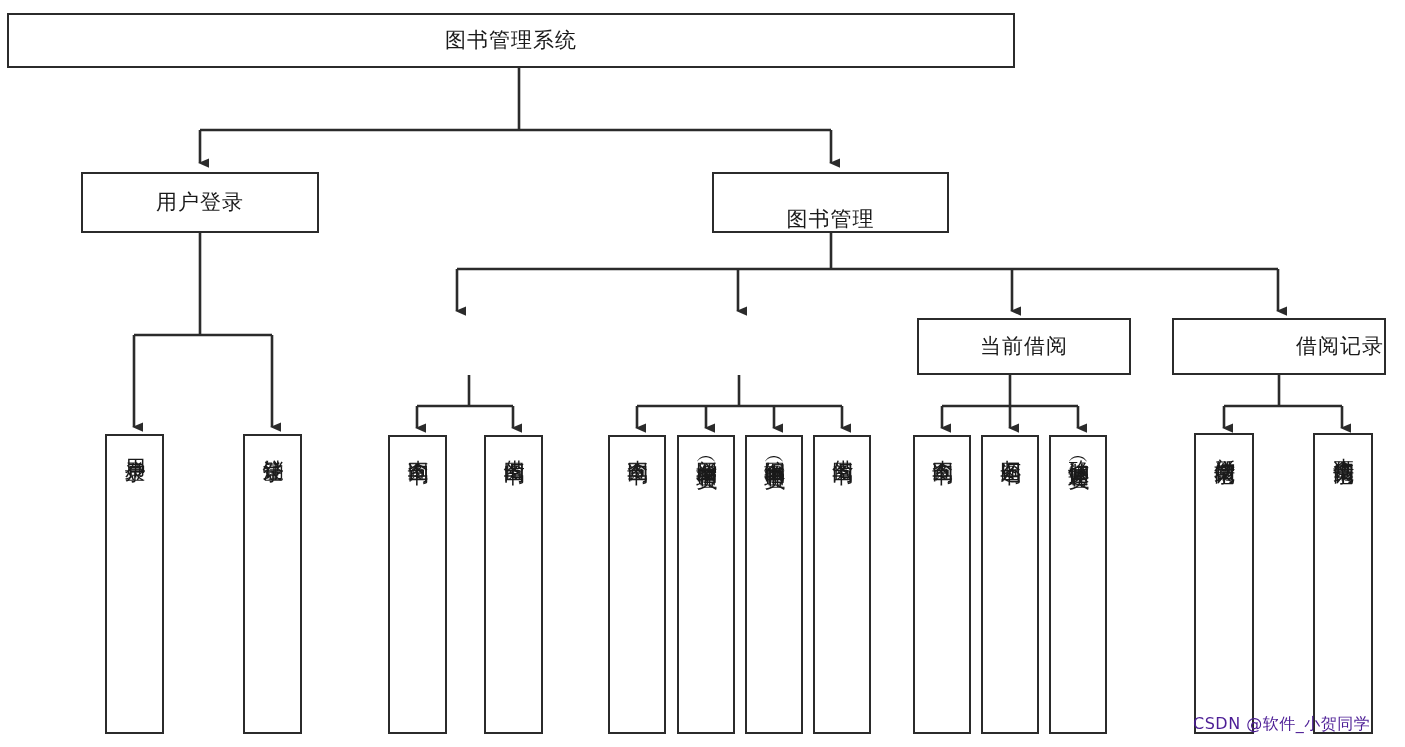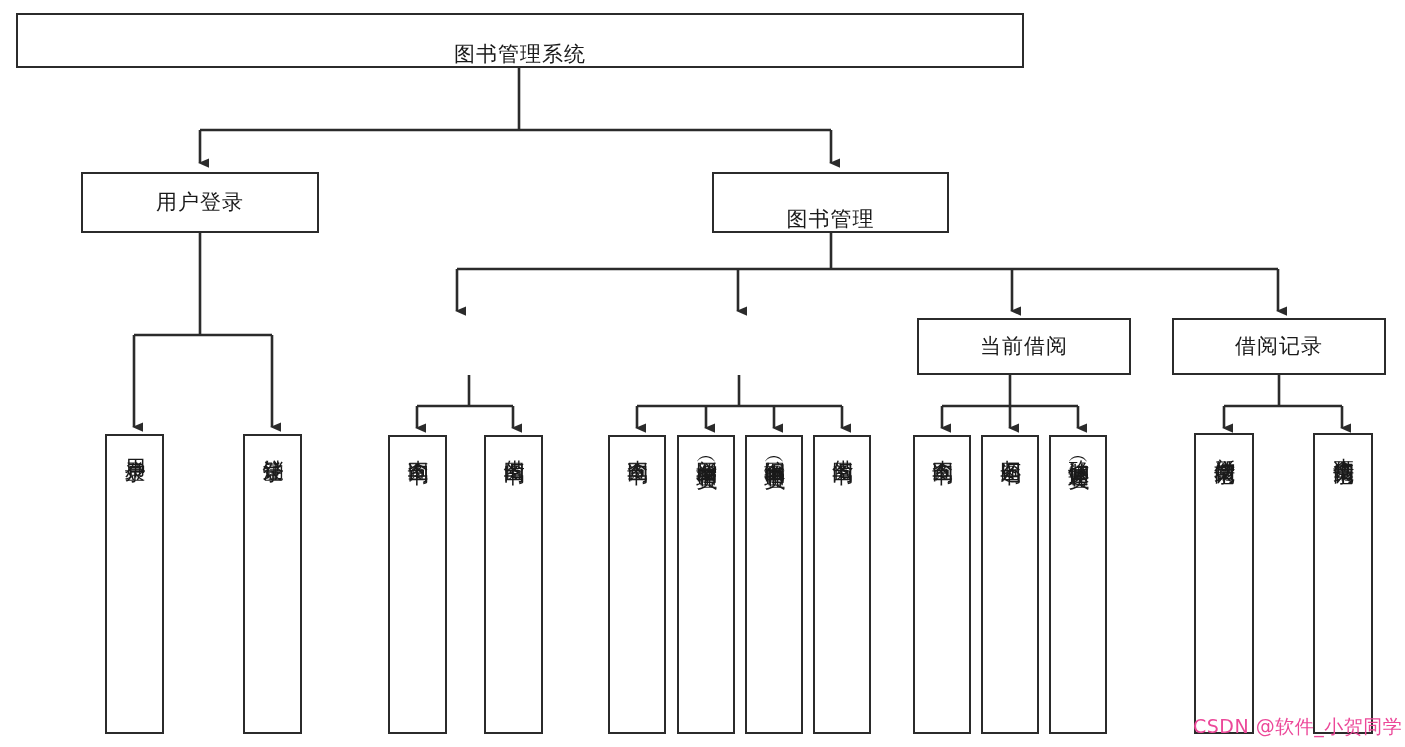--- a/index.html
+++ b/index.html
@@ -46,22 +46,22 @@
     writing-mode:vertical-rl;
     text-orientation:upright;
     font-size:21px;
     line-height:1.32;
     letter-spacing:1.5px;
     white-space:nowrap;
     text-align:left;
   }
   .watermark{
     position:absolute;
-    font-size:19px;
-    color:#ec4899;
+    font-size:16px;
+    color:#4c1d95;
     letter-spacing:0.5px;
     white-space:nowrap;
     user-select:none;
   }
 </style>
 </head>
 <body>
 
 <div id="canvas">
 
@@ -111,35 +111,35 @@
       <path d="M1010,406 L1010,428" marker-end="url(#ah)"></path>
       <path d="M1078,406 L1078,428" marker-end="url(#ah)"></path>
 
       <path d="M1279,375 L1279,406"></path>
       <path d="M1224,406 L1342,406"></path>
       <path d="M1224,406 L1224,428" marker-end="url(#ah)"></path>
       <path d="M1342,406 L1342,428" marker-end="url(#ah)"></path>
     </g>
   </svg>
 
-  <div class="node h" style="left:16px; top:13px; width:1008px; height:55px;align-items:flex-end;">
+  <div class="node h" style="left:7px; top:13px; width:1008px; height:55px;">
     <span>图书管理系统</span>
   </div>
 
   <div class="node h" style="left:81px; top:172px; width:238px; height:61px;">
     <span>用户登录</span>
   </div>
   <div class="node h" style="left:712px; top:172px; width:237px; height:61px;align-items:flex-end;">
     <span>图书管理</span>
   </div>
 
   <div class="node h" style="left:903px; top:318px; width:214px; height:57px;margin-left:14px;">
     <span>当前借阅</span>
   </div>
-  <div class="node h" style="left:1172px; top:318px; width:214px; height:57px;">
+  <div class="node h" style="left:1172px; top:318px; width:214px; height:57px;justify-content:flex-end;">
     <span>借阅记录</span>
   </div>
 
   <div class="node v" style="left:105px; top:434px; width:59px; height:300px;">
     <span class="vtext">用户登录</span>
   </div>
   <div class="node v" style="left:243px; top:434px; width:59px; height:300px;">
     <span class="vtext">注销登录</span>
   </div>
 

